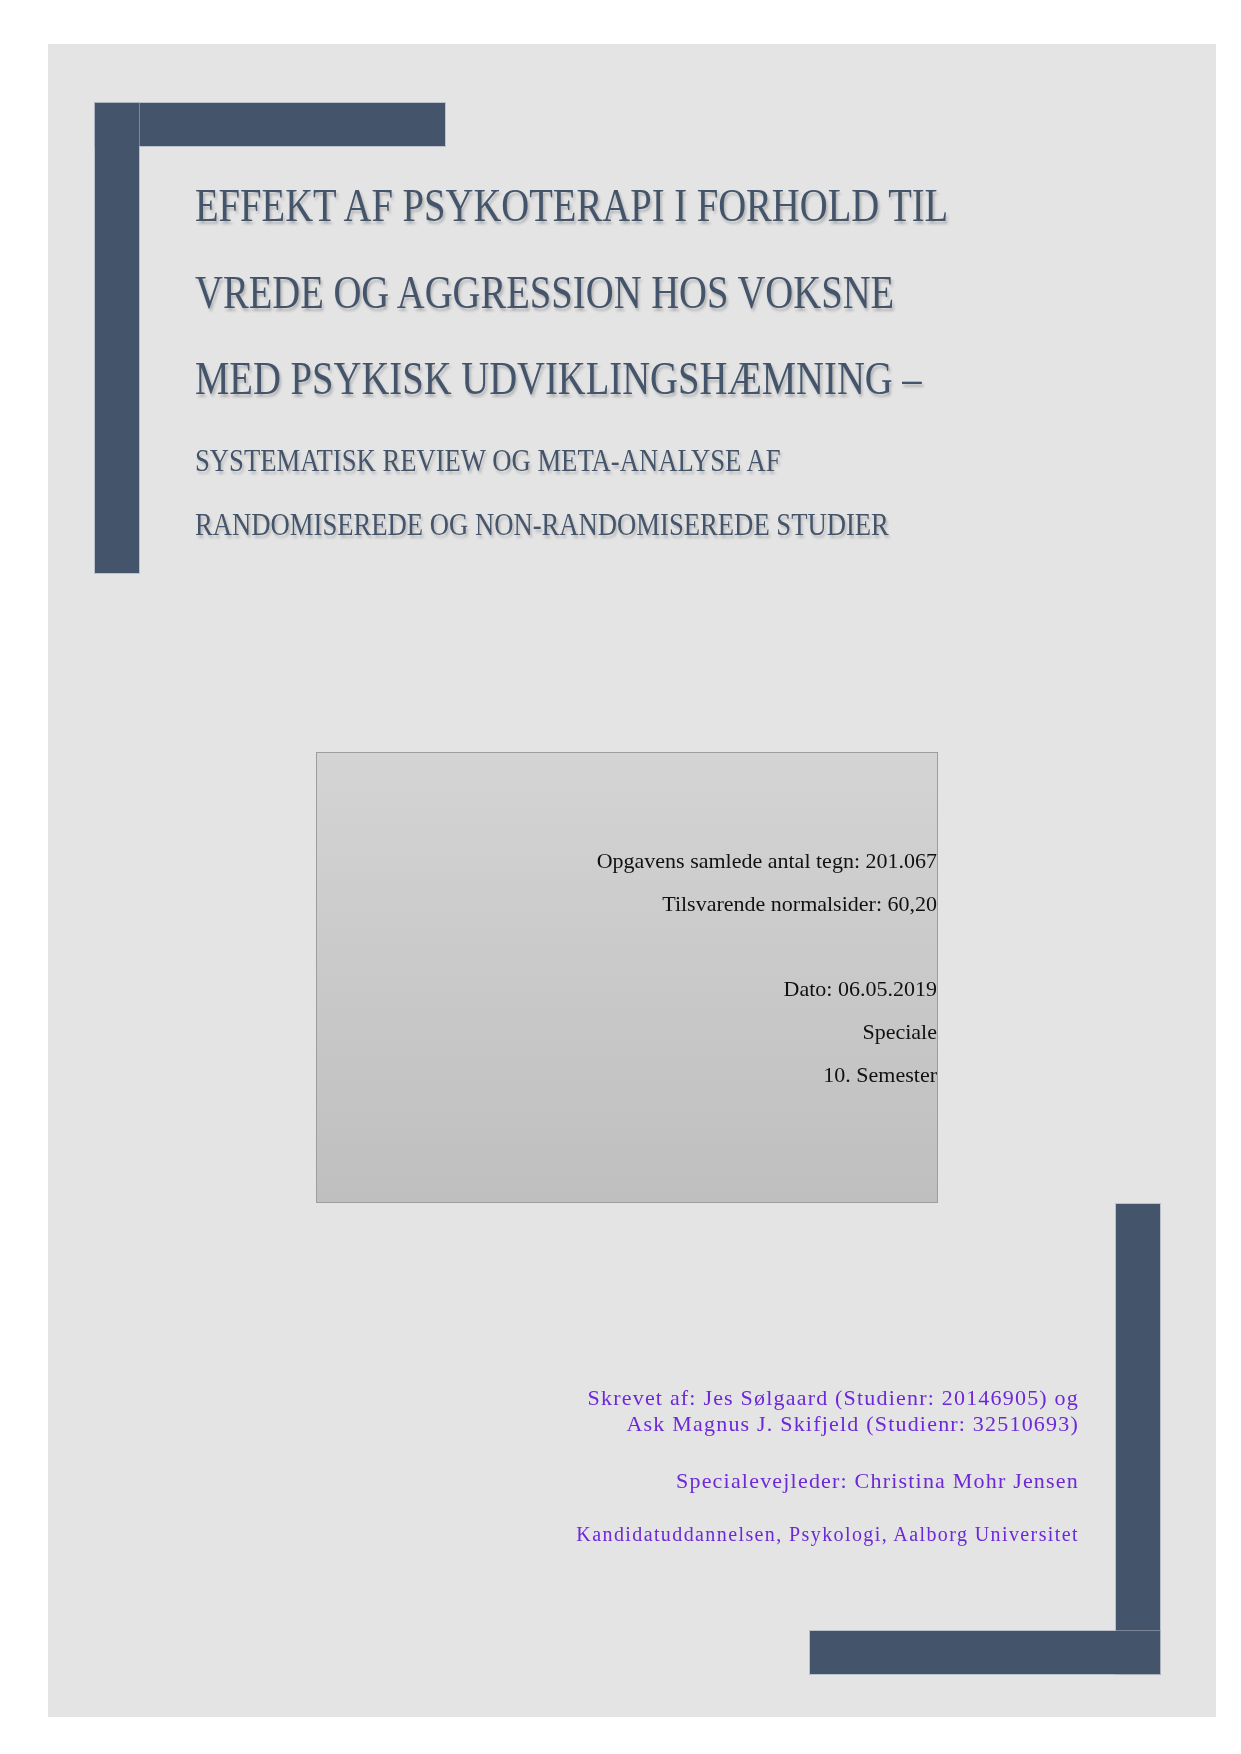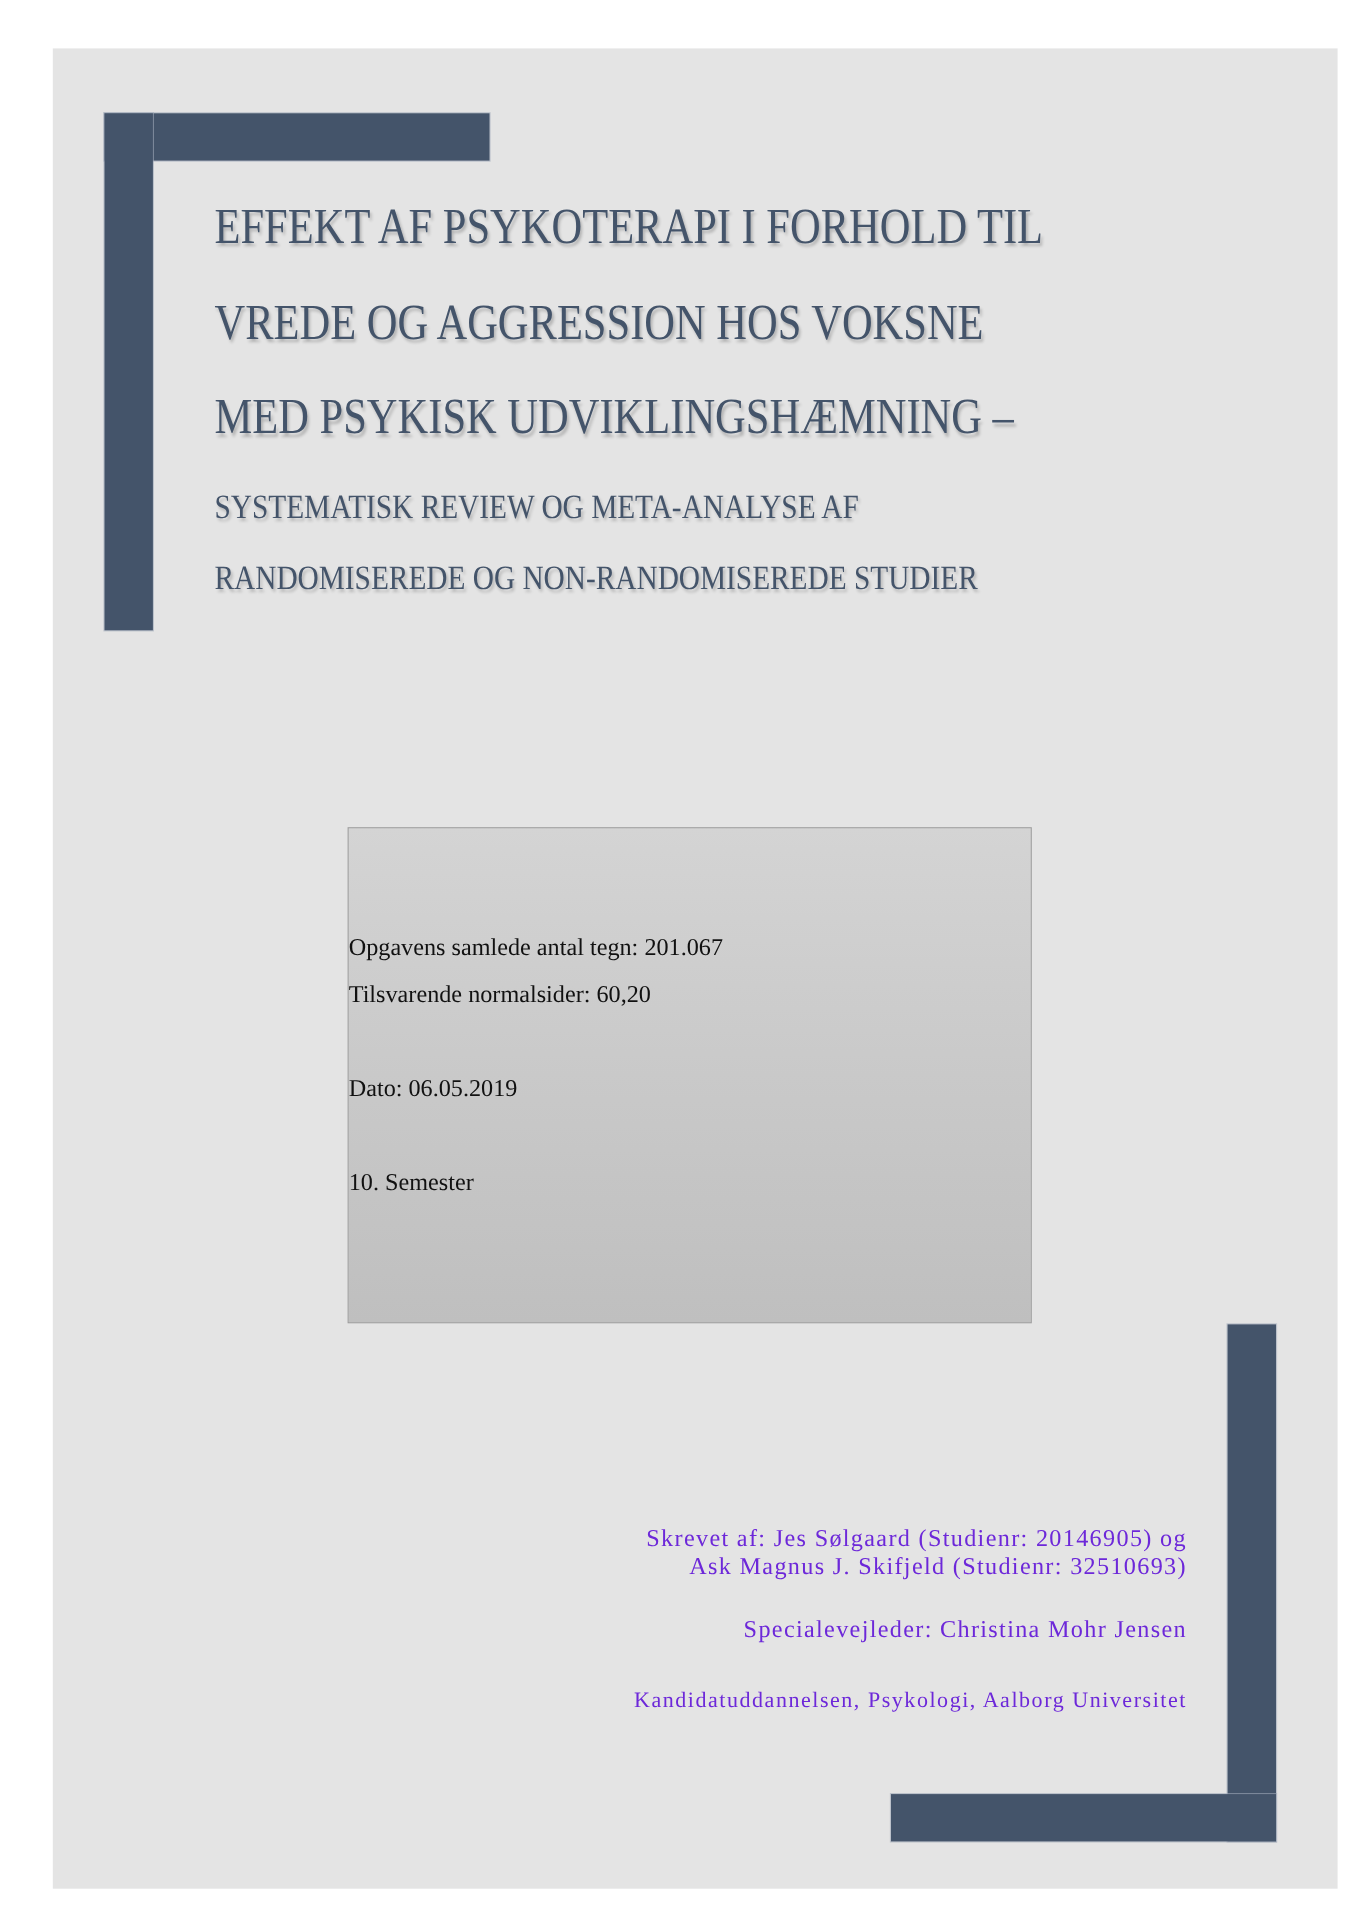--- a/index.html
+++ b/index.html
@@ -55,38 +55,38 @@
     position: absolute;
     left: 268px; top: 708px;
     width: 622px; height: 451px;
     background: linear-gradient(to bottom, #d4d4d4 0%, #c9c9c9 50%, #bfbfbf 100%);
     border: 1px solid #9d9d9d;
     box-sizing: border-box;
   }
   .info-line {
     position: absolute;
     left: 0; width: 100%;
-    text-align: left;
+    text-align: right;
     color: #111111;
     font-size: 22px;
     line-height: 26px;
     white-space: nowrap;
   }
 
   .author-block {
     position: absolute;
     right: 137px;
     text-align: right;
     color: #6d28d9;
     white-space: nowrap;
     letter-spacing: 1.2px;
   }
   .author-line { font-size: 22px; line-height: 26px; }
   .supervisor-line { font-size: 22px; line-height: 26px; }
-  .uni-line { font-size: 20px; line-height: 24px; letter-spacing: 1.4px; margin-top: 12px; }
+  .uni-line { font-size: 20px; line-height: 24px; letter-spacing: 1.4px; }
 </style>
 </head>
 <body>
 
 <div class="page">
 
   <div class="bar tl-h"></div>
   <div class="bar tl-v"></div>
 
   <div>
@@ -97,20 +97,21 @@
 
   <div>
     <div class="sub-line" style="top:401px;">SYSTEMATISK REVIEW OG META-ANALYSE AF</div>
     <div class="sub-line" style="top:465px;">RANDOMISEREDE OG NON-RANDOMISEREDE STUDIER</div>
   </div>
 
   <div class="info-box">
     <div class="info-line" style="top:95px;">Opgavens samlede antal tegn: 201.067</div>
     <div class="info-line" style="top:138px;">Tilsvarende normalsider: 60,20</div>
     <div class="info-line" style="top:223px;">Dato: 06.05.2019</div>
+    <div class="info-line" style="top:266px;">Speciale</div>
     <div class="info-line" style="top:309px;">10. Semester</div>
   </div>
 
   <div class="author-block" style="top:1341px;">
     <div class="author-line">Skrevet af: Jes Sølgaard (Studienr: 20146905) og</div>
     <div class="author-line">Ask Magnus J. Skifjeld (Studienr: 32510693)</div>
   </div>
   <div class="author-block" style="top:1424px;margin-left:30px;">
     <div class="supervisor-line">Specialevejleder: Christina Mohr Jensen</div>
   </div>

